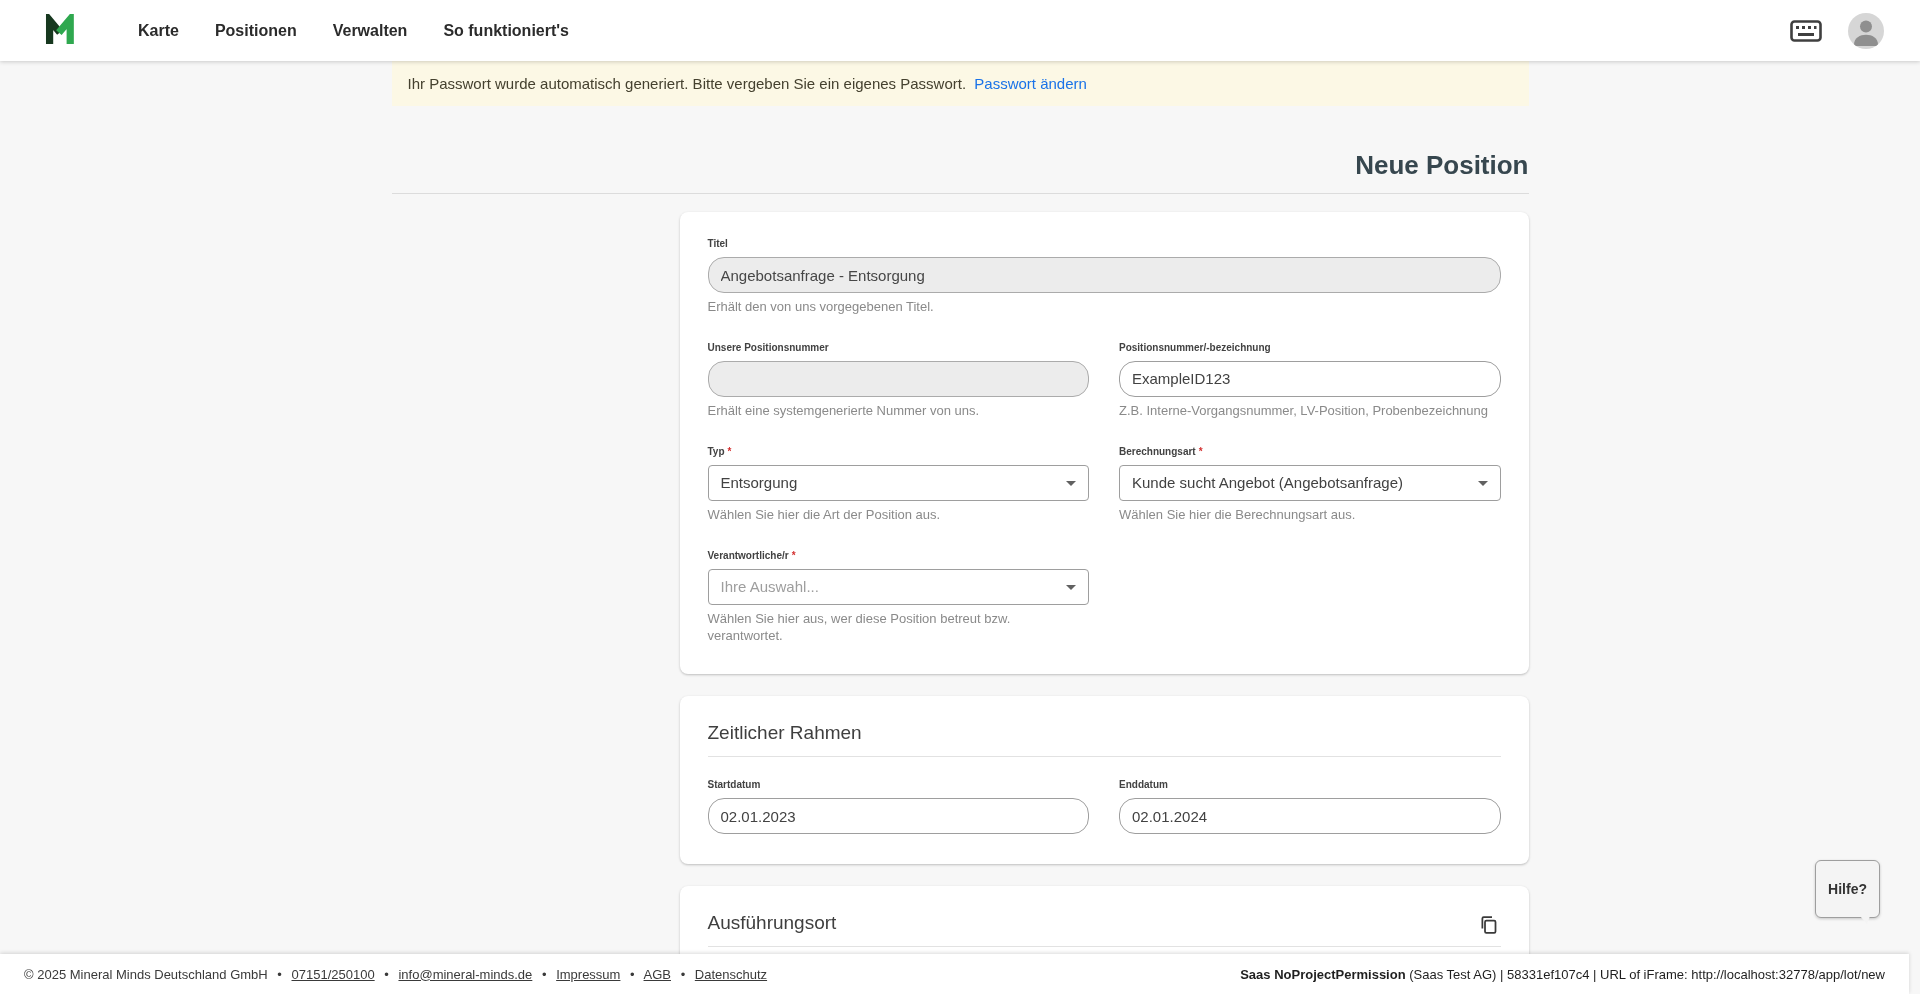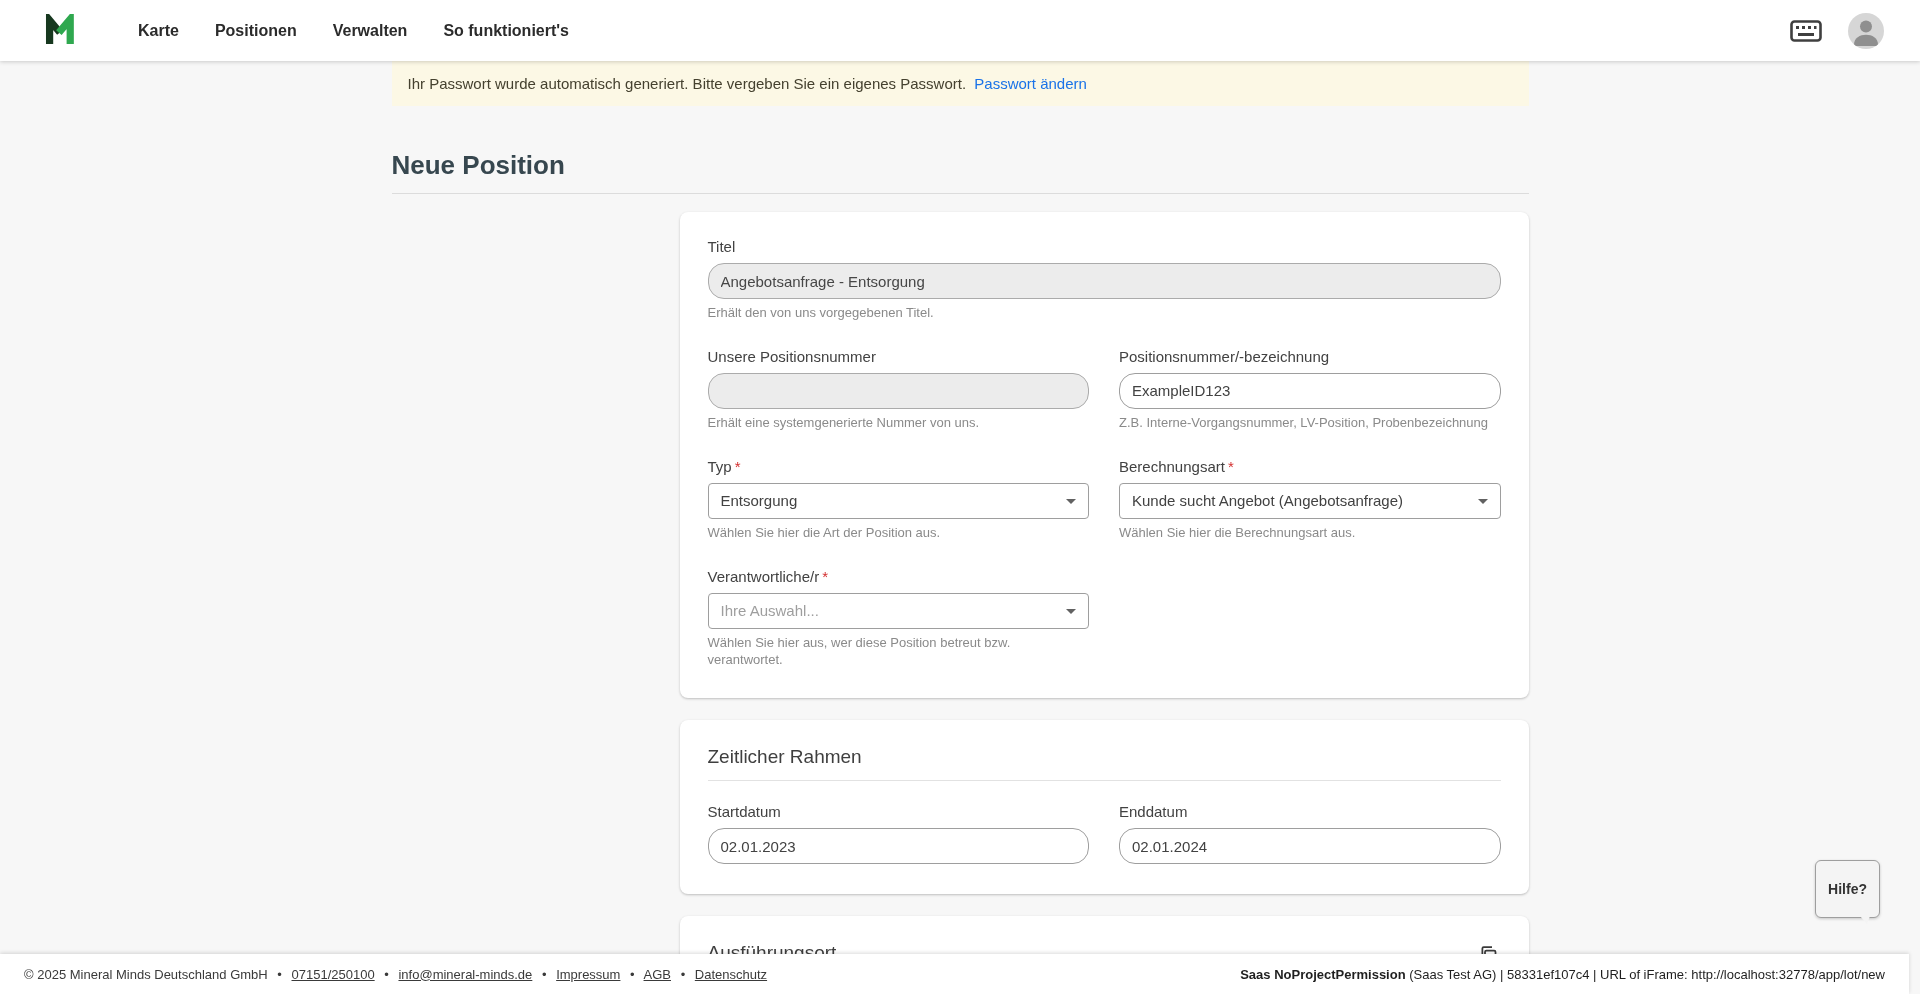--- a/index.html
+++ b/index.html
@@ -26,31 +26,31 @@
   .icon-btn{display:flex;align-items:center;cursor:pointer;}
   .avatar{width:36px;height:36px;border-radius:50%;background:#d6d6d6;display:flex;
     align-items:center;justify-content:center;cursor:pointer;overflow:hidden;}
   
   .content{padding-top:61px;}
   .container{width:1137px;margin:0 auto;}
   
   .notification{background:var(--notification-bg);padding:14px 16px;font-size:15px;color:#45412f;}
   .notification a{color:var(--link-blue);text-decoration:none;cursor:pointer;margin-left:4px;}
   
-  .page-title{font-size:26px;font-weight:700;color:#37474f;margin:44px 0 12px;}
+  .page-title{font-size:26px;font-weight:700;color:#37474f;margin:44px 0 12px;text-align:right;}
   .title-rule{border:none;border-top:1px solid #dcdcdc;margin:0;}
   
   .card{width:849px;margin:18px 0 22px auto;background:#fff;border-radius:8px;
     box-shadow:0 1px 3px rgba(0,0,0,.14),0 1px 2px rgba(0,0,0,.10);
     padding:26px 28px 30px;}
   .card-heading{font-size:19px;font-weight:400;color:#3f3f3f;margin:0 0 12px;}
   .card-rule{border:none;border-top:1px solid #e2e2e2;margin:0 0 22px;}
   .card-head{display:flex;align-items:flex-start;justify-content:space-between;}
   
-  .field-label{display:block;font-size:15px;font-weight:400;color:#424242;margin-bottom:8px;}
+  .field-label{display:block;font-size:10px;font-weight:700;color:#424242;margin-bottom:8px;}
   .req{color:var(--required-red);margin-left:3px;}
   .input{display:block;width:100%;height:36px;border:1px solid #9e9e9e;border-radius:16px;
     padding:0 12px;font-family:"Liberation Sans",sans-serif;font-size:15px;color:#424242;
     background:#fff;outline:none;}
   .input::placeholder{color:#9e9e9e;}
   .input--disabled{background:#ececec;border-color:#ababab;color:#474747;}
   .helper{font-size:13px;color:#8a8a8a;margin-top:6px;line-height:1.3;}
   .grid2{display:grid;grid-template-columns:1fr 1fr;column-gap:30px;}
   .row-gap{margin-top:26px;}
   .select{position:relative;height:36px;border:1px solid #9e9e9e;border-radius:4px;

